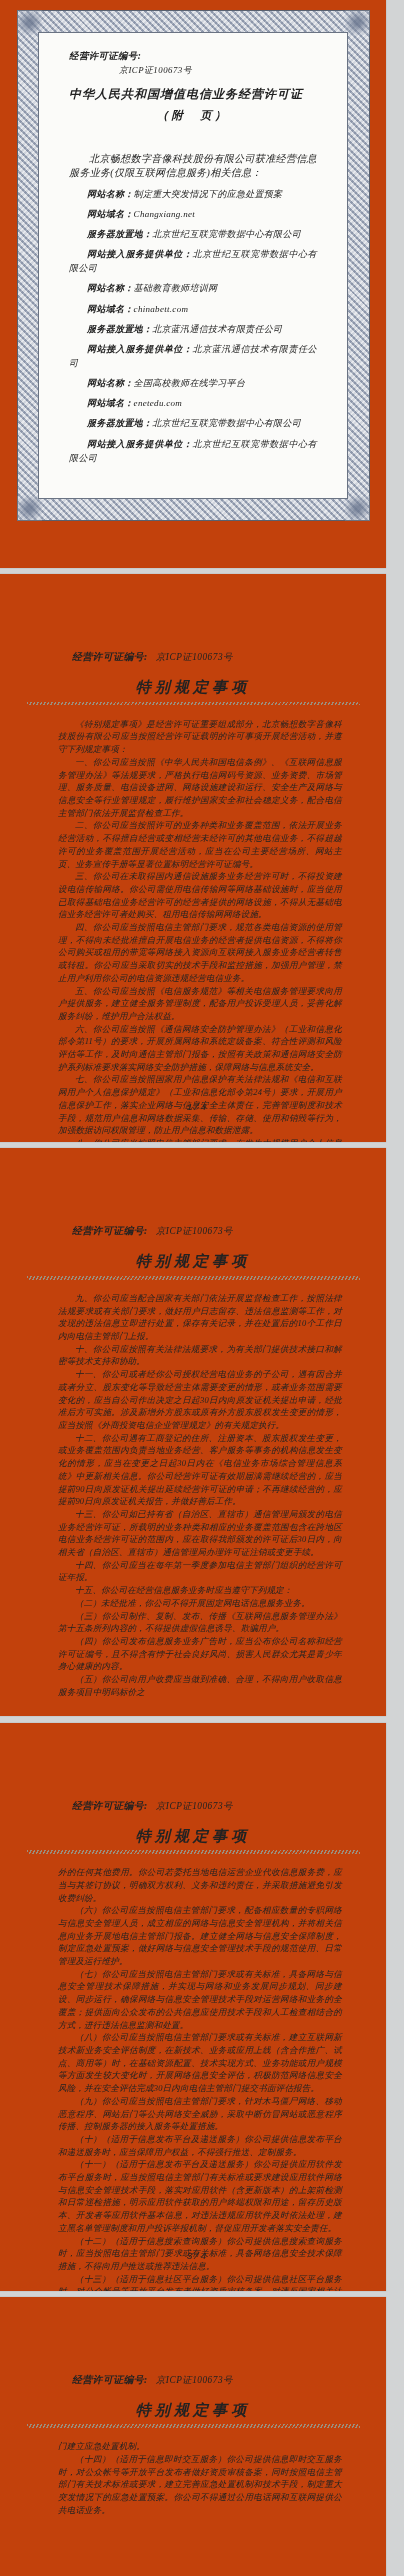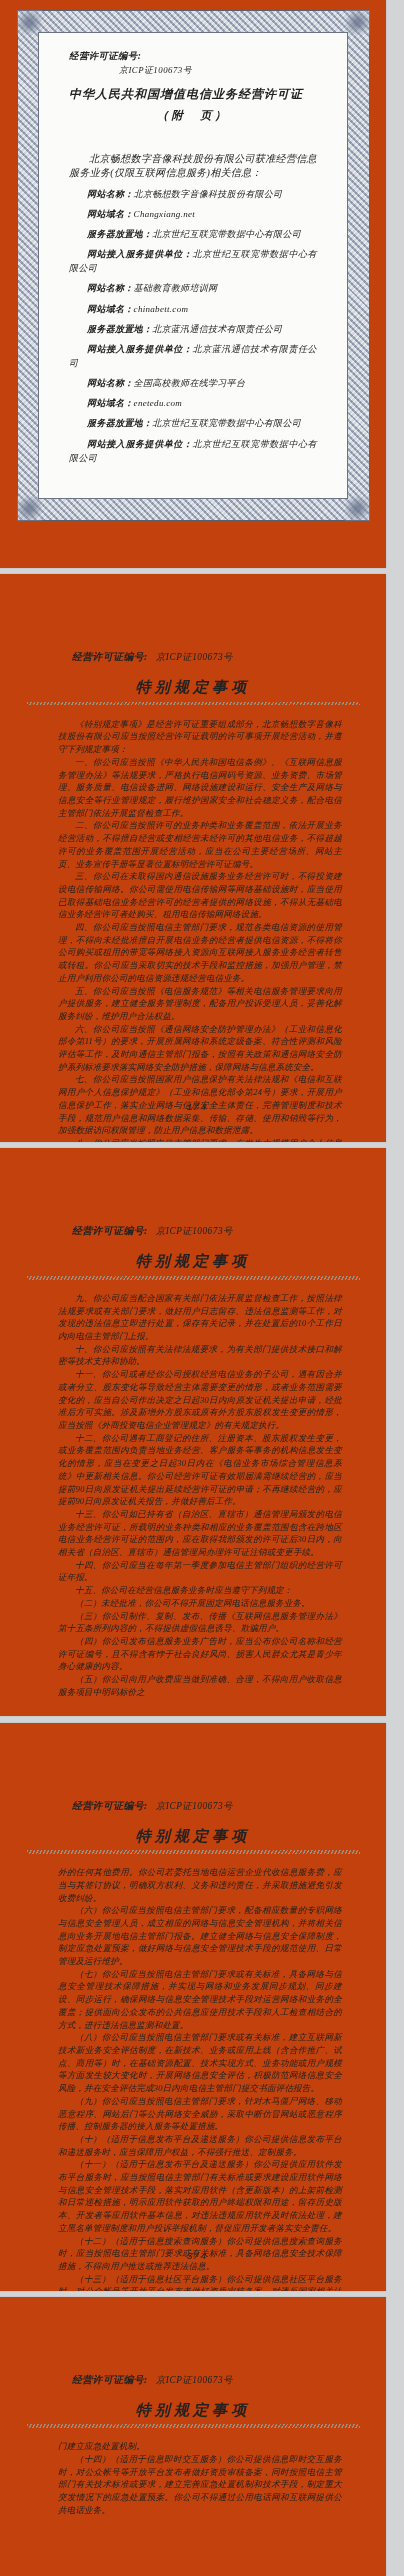--- a/index.html
+++ b/index.html
@@ -103,21 +103,21 @@
         <div>
           <span class="lic-label">经营许可证编号:</span>
         </div>
         <div class="cert-number-line">
           <span class="lic-number">京ICP证100673号</span>
         </div>
         <h1 class="cert-title">中华人民共和国增值电信业务经营许可证</h1>
         <div class="cert-subtitle">（附　页）</div>
         <p class="cert-intro">北京畅想数字音像科技股份有限公司获准经营信息服务业务(仅限互联网信息服务)相关信息：</p>
         <div class="cert-fields">
-            <div class="field-line"><span class="f-label">网站名称：</span><span class="f-value">北京畅想数字音像科技股份有限公司</span></div>
+            <div class="field-line"><span class="f-label">网站名称：</span><span class="f-value">制定重大突发情况下的应急处置预案</span></div>
             <div class="field-line"><span class="f-label">网站域名：</span><span class="f-value">Changxiang.net</span></div>
             <div class="field-line"><span class="f-label">服务器放置地：</span><span class="f-value">北京世纪互联宽带数据中心有限公司</span></div>
             <div class="field-line"><span class="f-label">网站接入服务提供单位：</span><span class="f-value">北京世纪互联宽带数据中心有限公司</span></div>
             <div class="field-line"><span class="f-label">网站名称：</span><span class="f-value">基础教育教师培训网</span></div>
             <div class="field-line"><span class="f-label">网站域名：</span><span class="f-value">chinabett.com</span></div>
             <div class="field-line"><span class="f-label">服务器放置地：</span><span class="f-value">北京蓝汛通信技术有限责任公司</span></div>
             <div class="field-line"><span class="f-label">网站接入服务提供单位：</span><span class="f-value">北京蓝汛通信技术有限责任公司</span></div>
             <div class="field-line"><span class="f-label">网站名称：</span><span class="f-value">全国高校教师在线学习平台</span></div>
             <div class="field-line"><span class="f-label">网站域名：</span><span class="f-value">enetedu.com</span></div>
             <div class="field-line"><span class="f-label">服务器放置地：</span><span class="f-value">北京世纪互联宽带数据中心有限公司</span></div>

